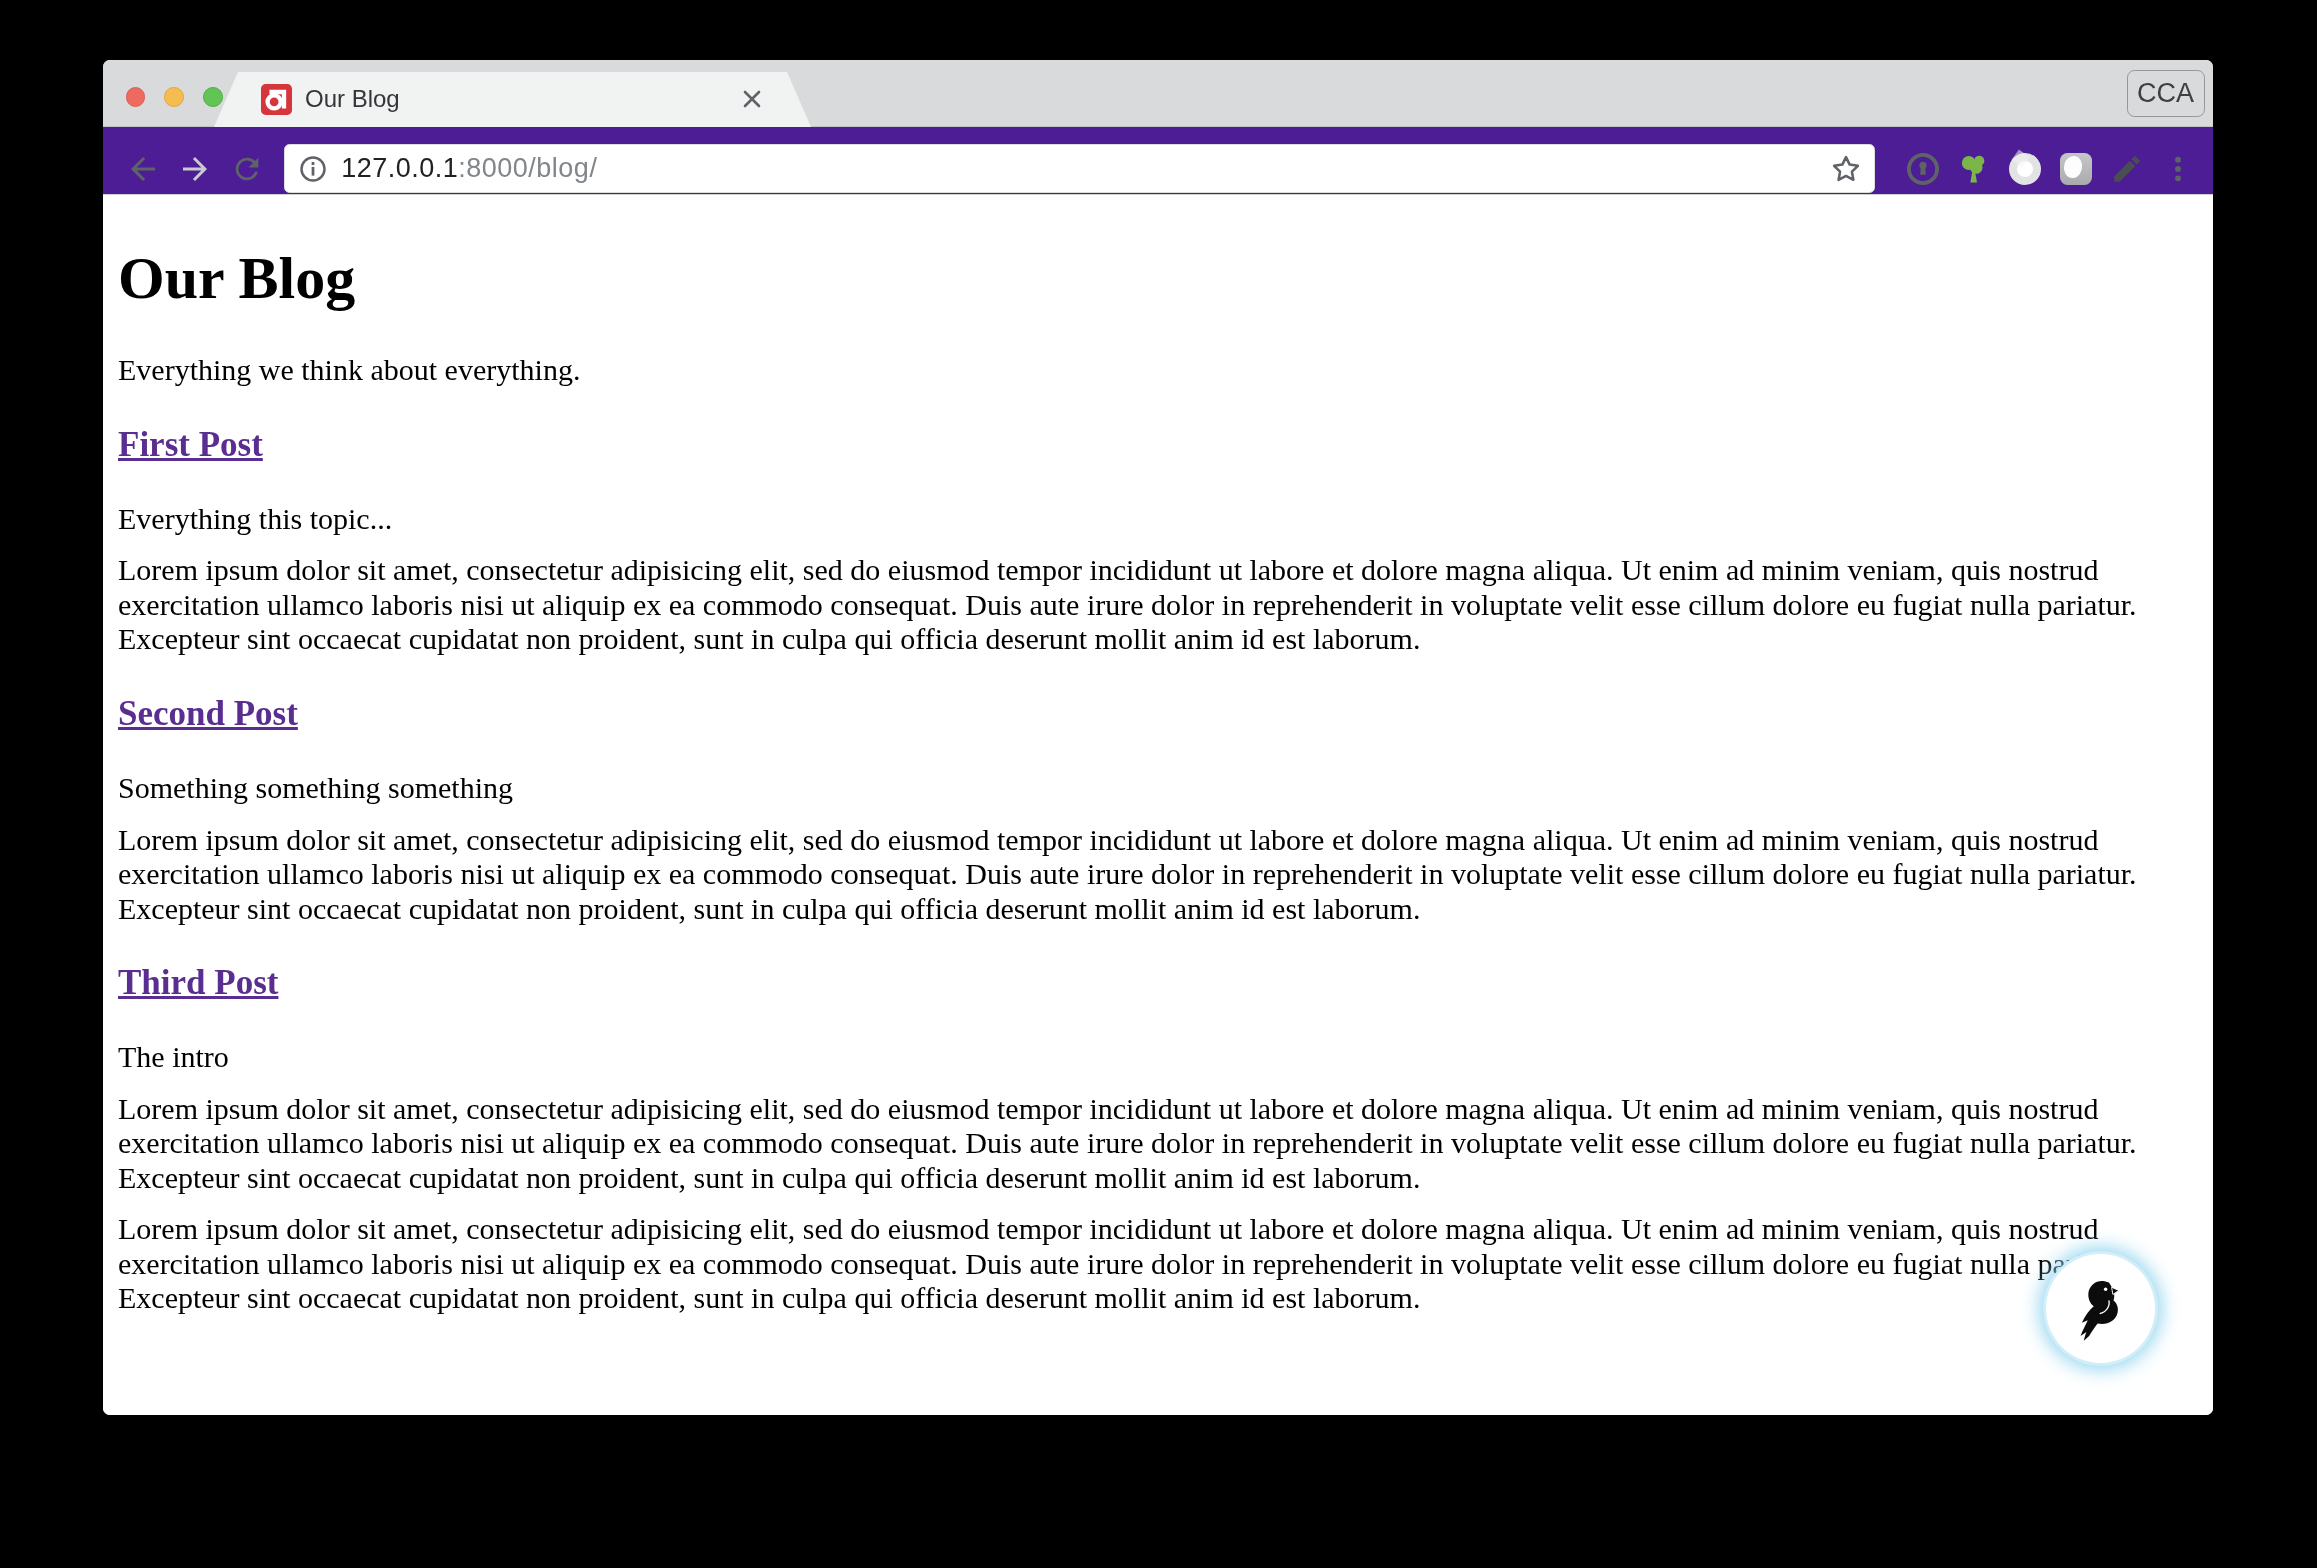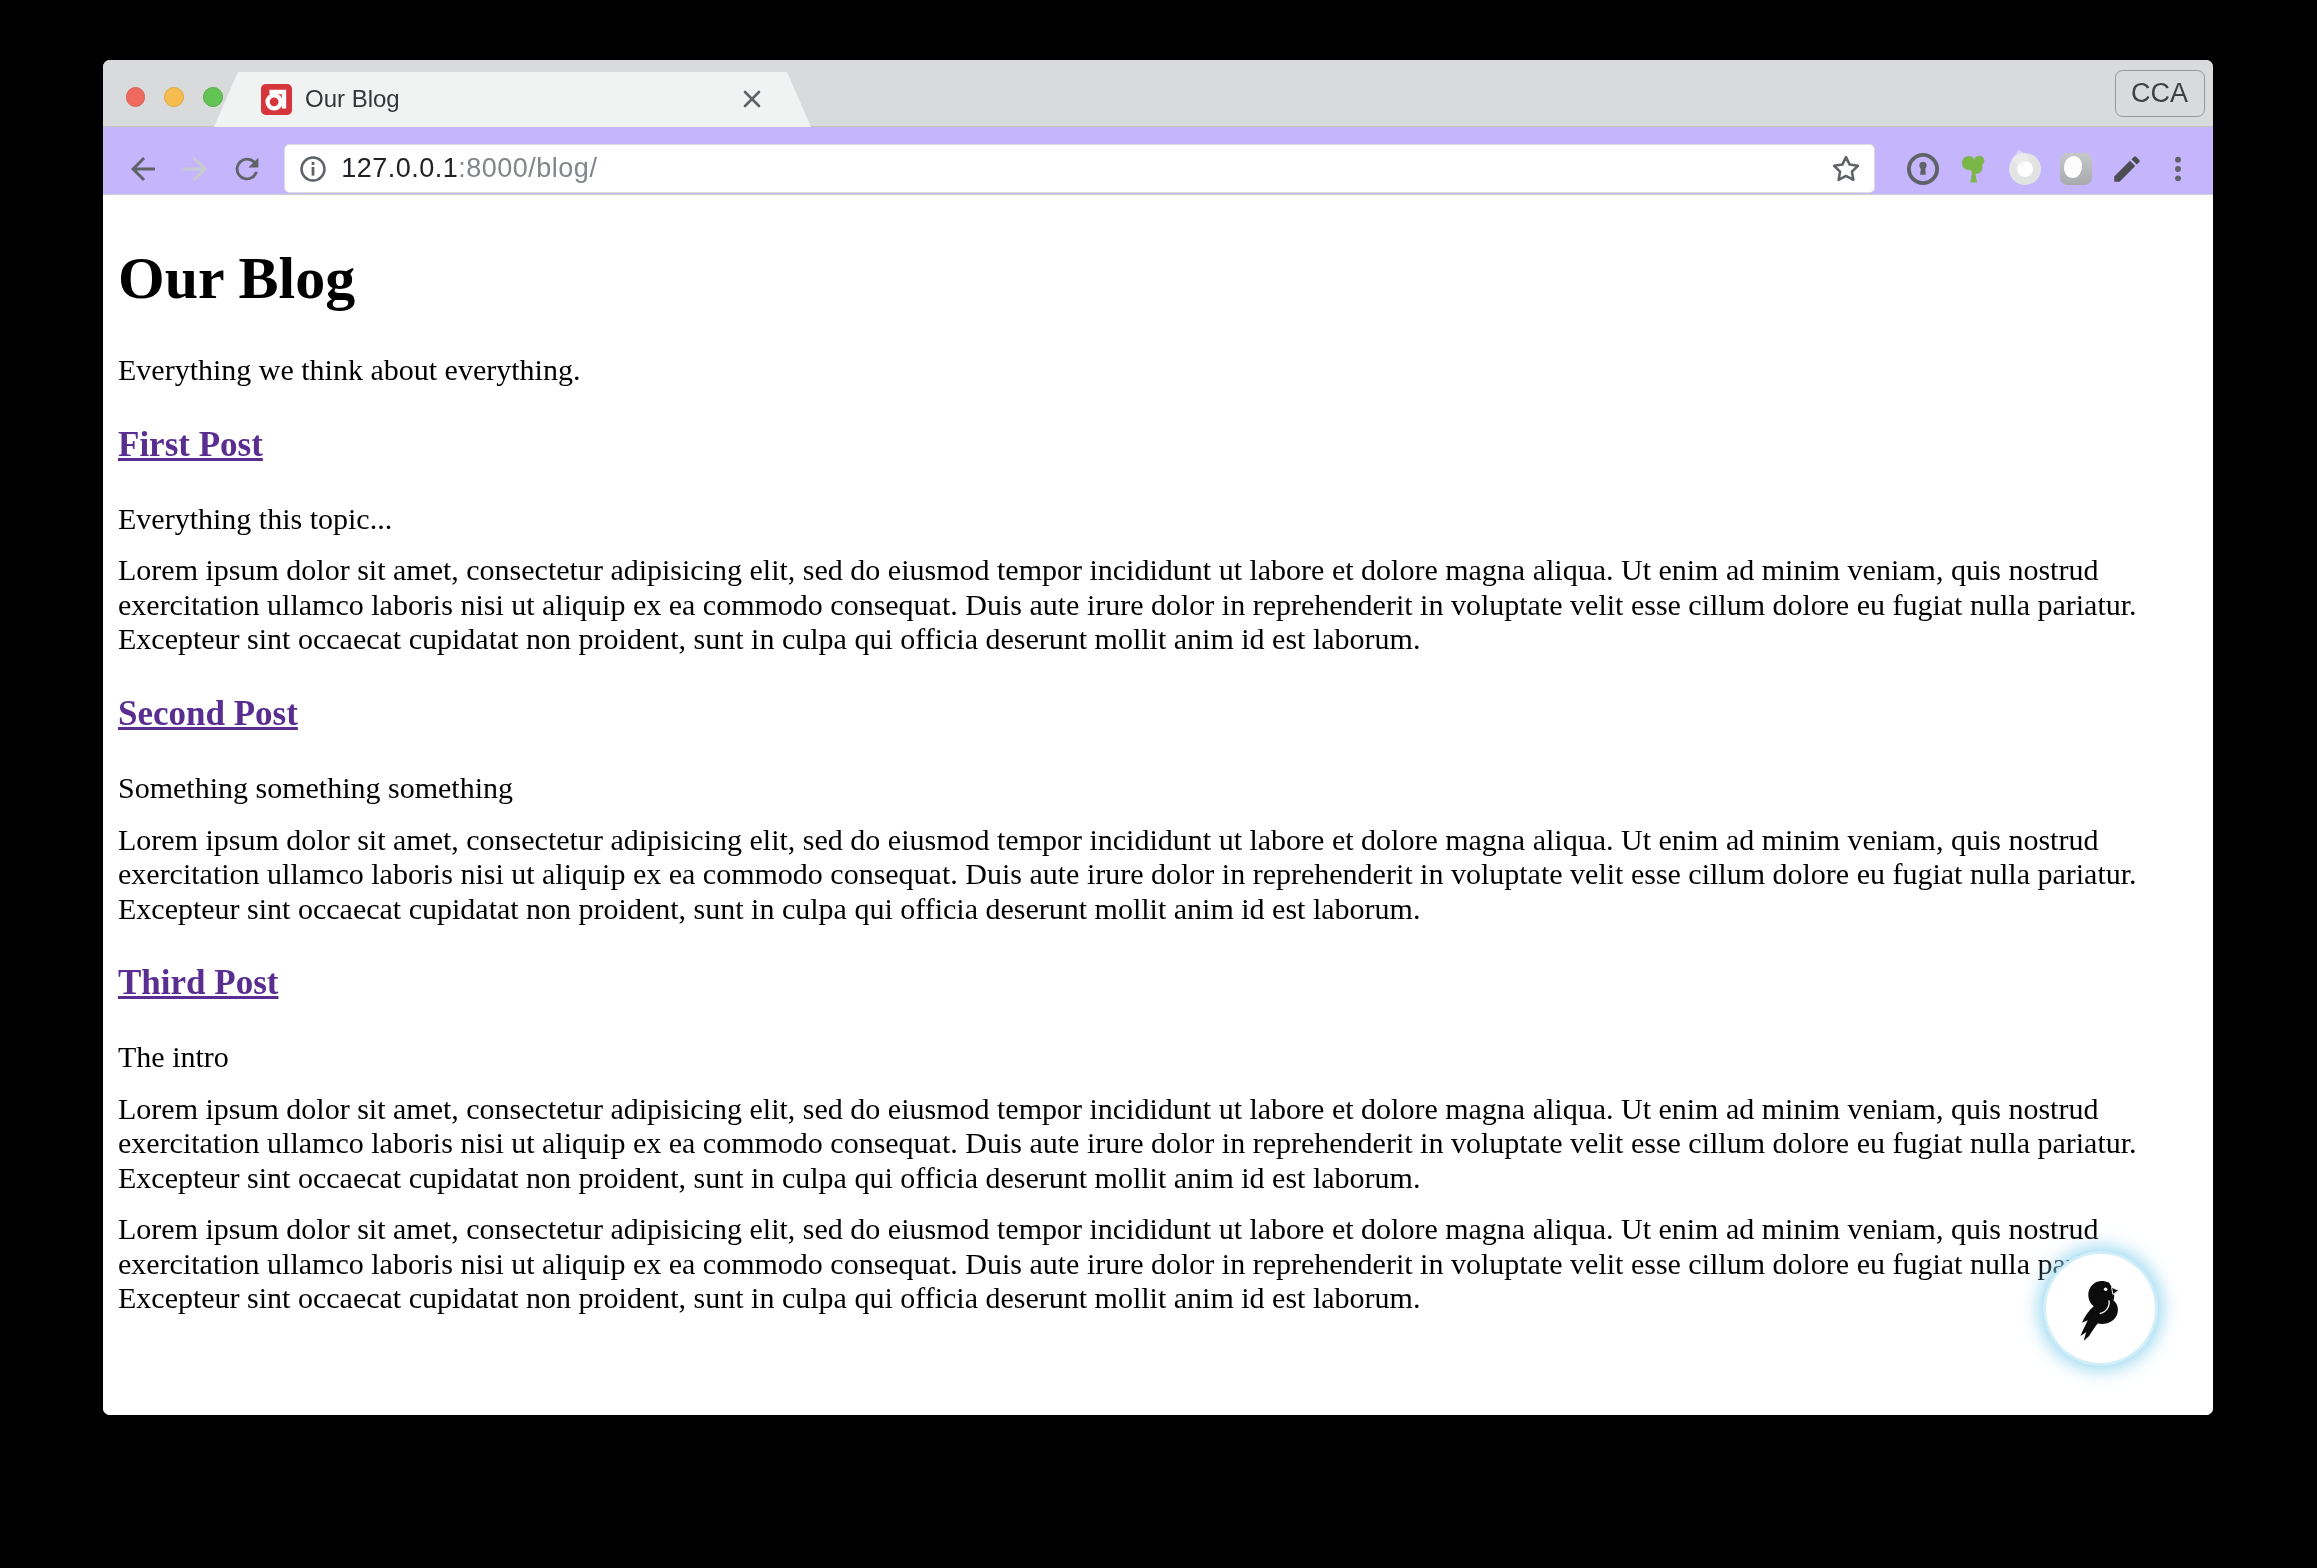--- a/index.html
+++ b/index.html
@@ -27,27 +27,27 @@
   .tab-title { font-size:24px; color:#33373a; margin-left:13px; white-space:nowrap; }
   .tab-close { margin-left:auto; width:32px; height:32px; display:flex;
                align-items:center; justify-content:center; border-radius:5.6px; }
 
   .favicon { width:31px; height:31px; flex:0 0 31px; }
 
   .newtab-btn { position:absolute; left:595px; top:29px; width:49px; height:32px;
                 background:#cfd0d1; border:0.9px solid #b6b7b8; border-radius:4.7px;
                 transform:skewX(-26deg); }
 
-  .profile-badge { position:absolute; right:8.4px; top:10.3px; width:90px; height:47px;
+  .profile-badge { position:absolute; right:8.4px; top:10.3px; width:78px; height:47px;
                    border:1.9px solid #979797; border-radius:7.5px;
                    display:flex; align-items:center; justify-content:center;
                    font-size:27px; color:#3c4043; }
 
   
-  .toolbar { height:68px; flex:0 0 68px; background:#c4b5fd;
+  .toolbar { height:68px; flex:0 0 68px; background:#4c1d95;
              border-bottom:1.9px solid #cfd0d1;
              display:flex; align-items:center; padding:16px 17px 0 19px; }
   .nav-btn { width:41px; height:41px; display:flex; align-items:center;
              justify-content:center; flex:0 0 41px; margin-right:11.2px; }
   .omnibox { flex:1; height:49px; margin:0 15px 0 5.6px; background:#fff;
              border:1.9px solid #dcdddd; border-radius:5.6px;
              display:flex; align-items:center; padding:0 9.4px 0 13px; }
   .omni-text { font-size:27px; margin-left:13px; white-space:nowrap; letter-spacing:0.5px; }
   .omni-host { color:#202124; }
   .omni-path { color:#80868b; }

